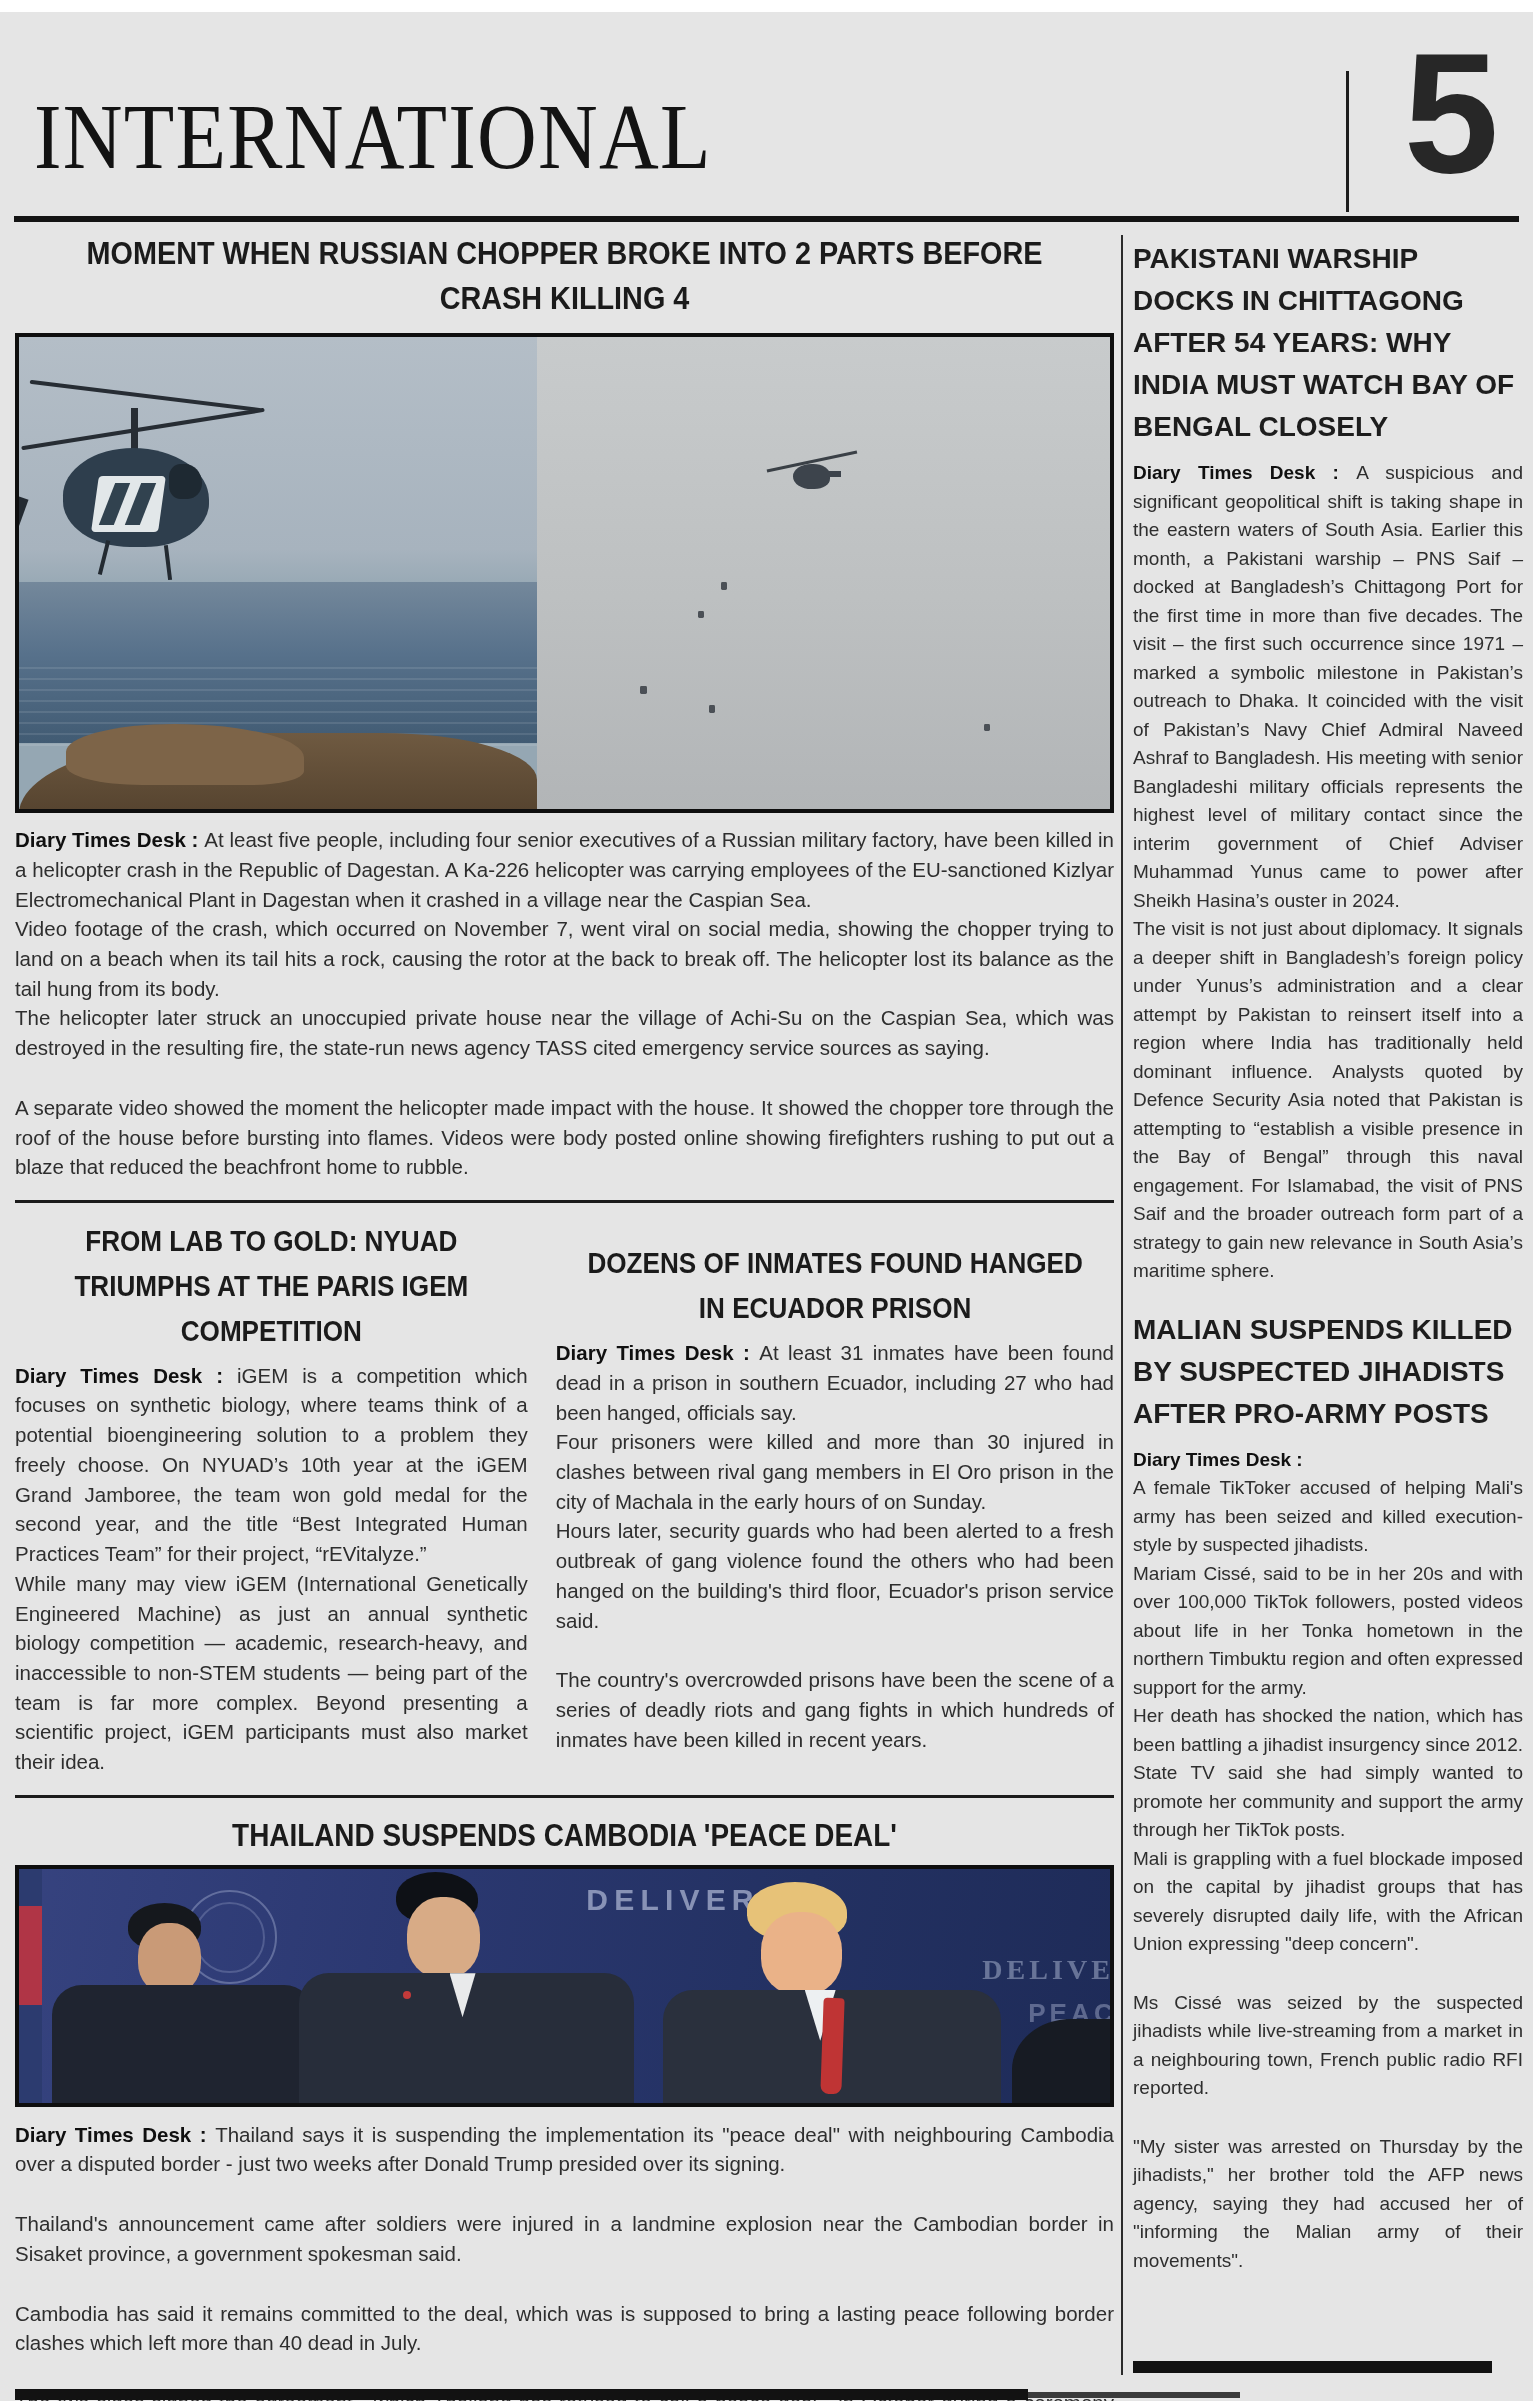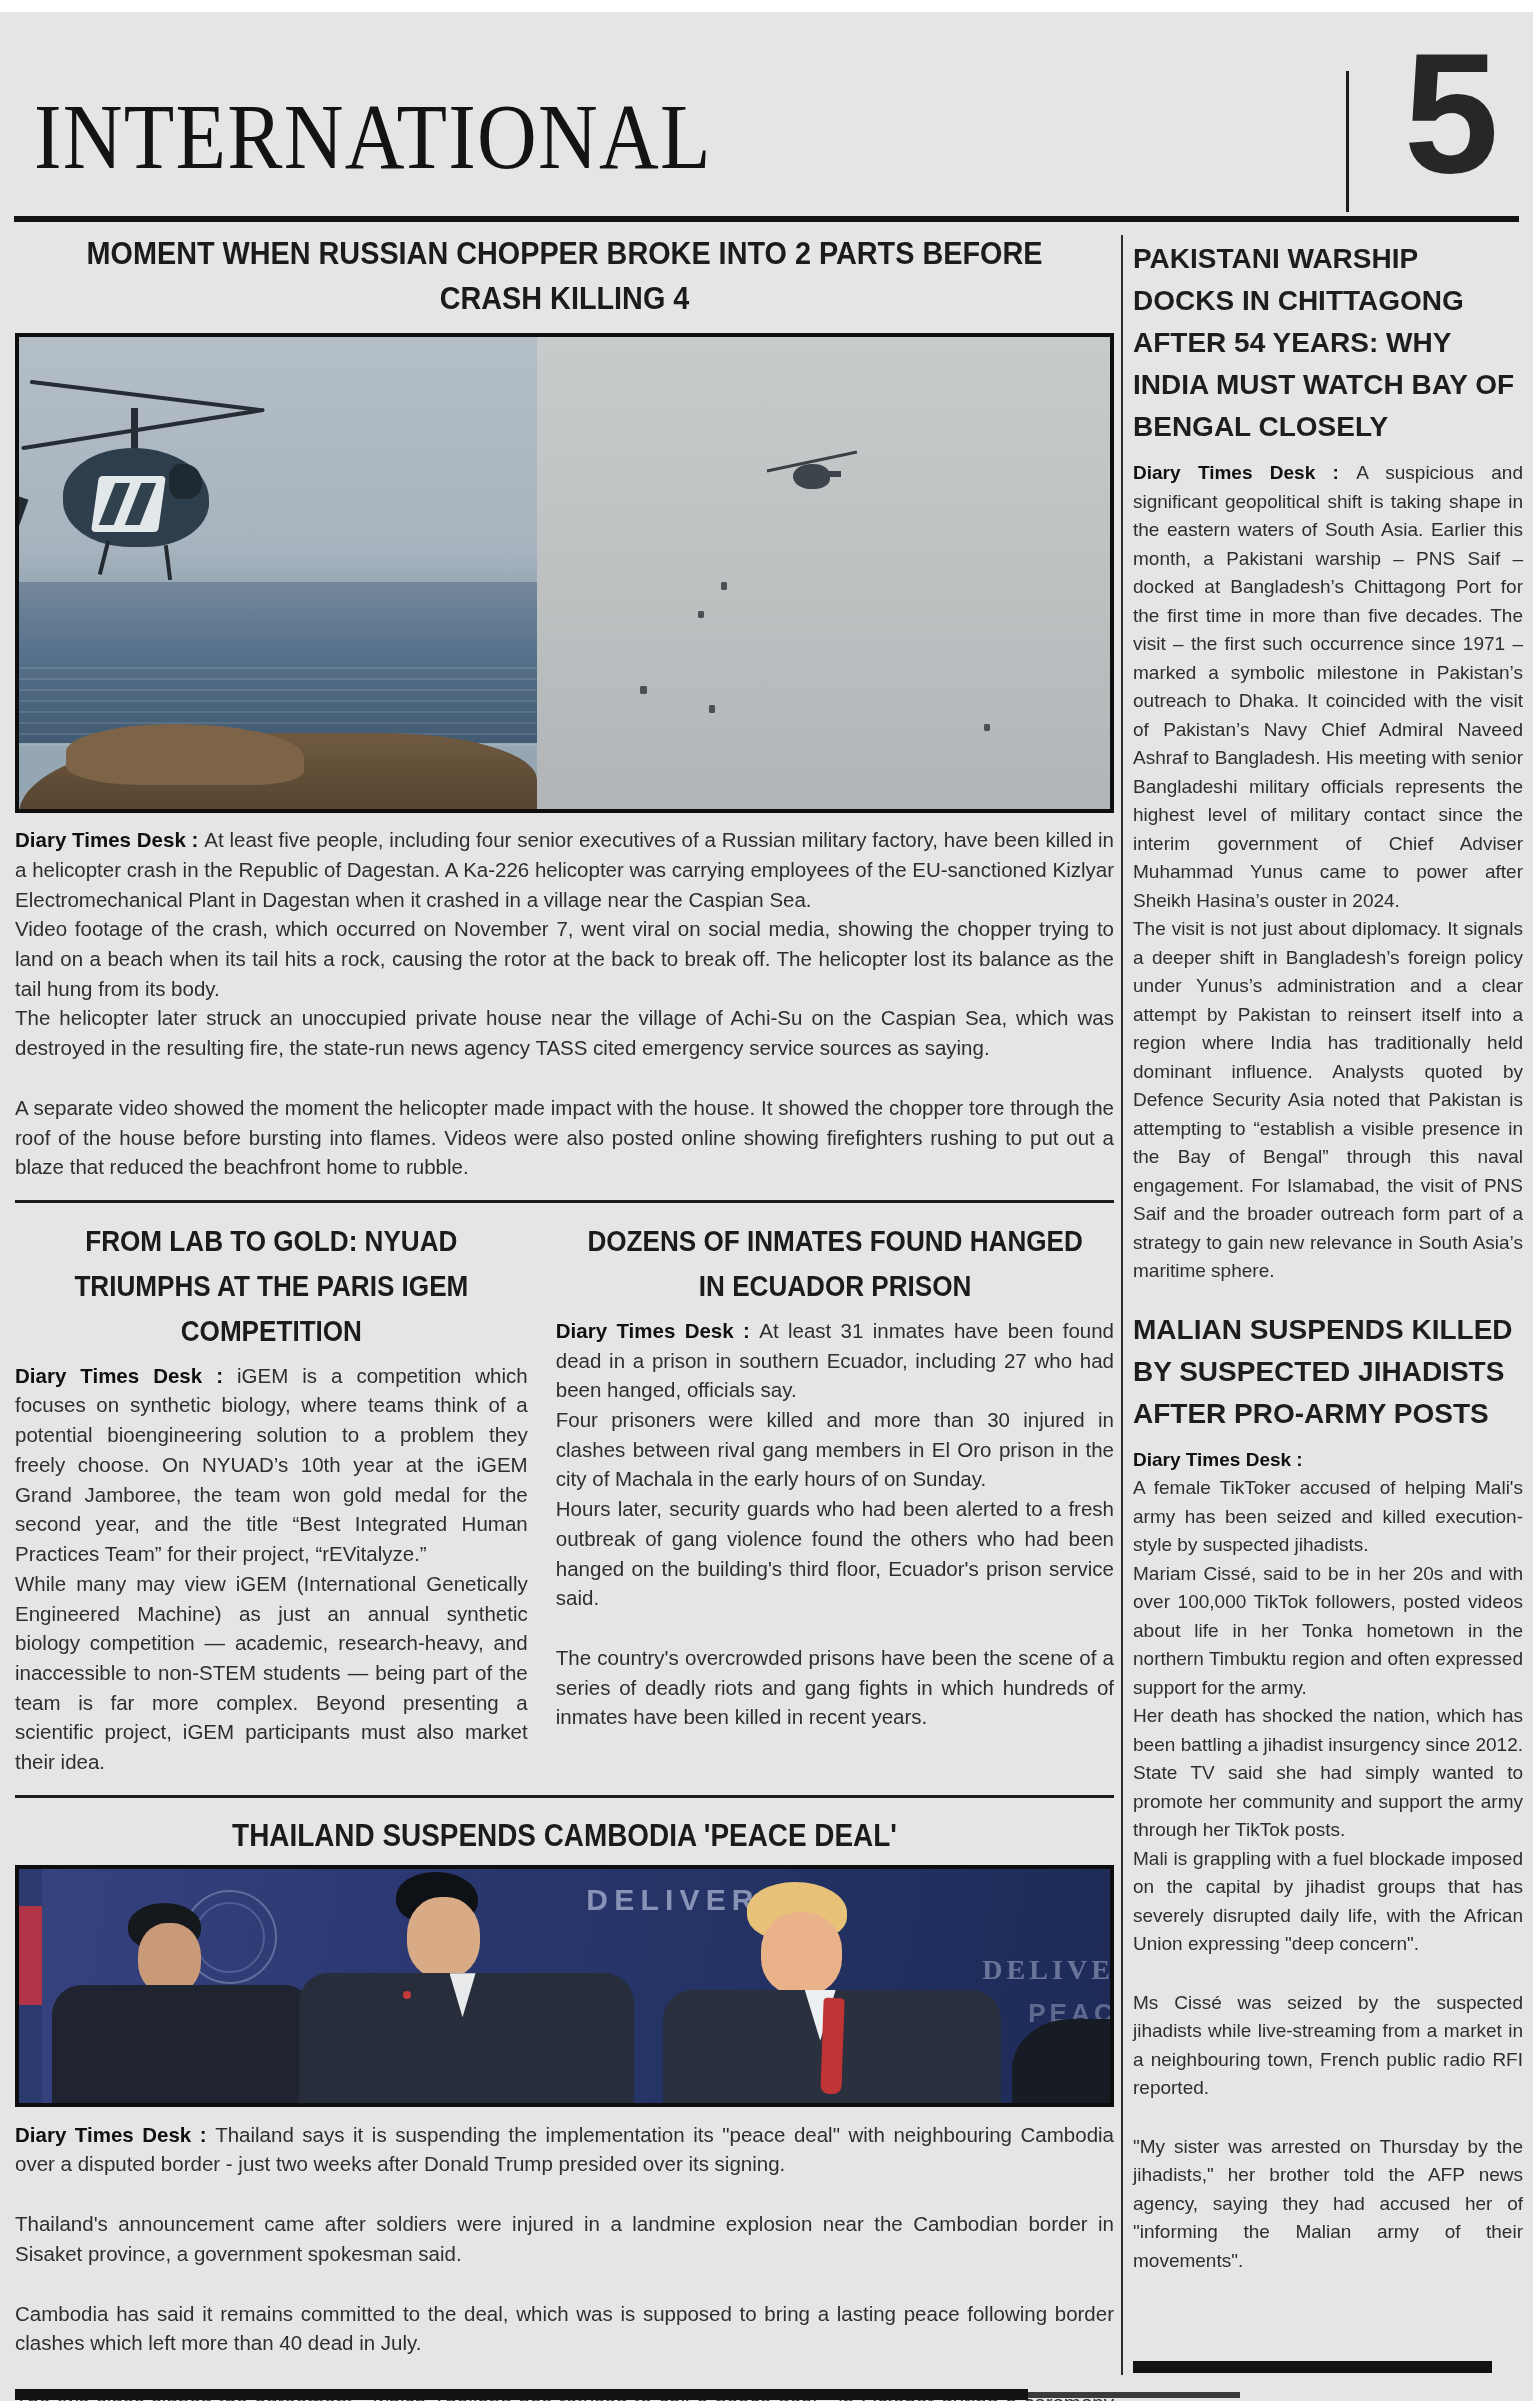--- a/index.html
+++ b/index.html
@@ -35,21 +35,21 @@
   
   .body-text{font-size:20.5px;line-height:1.45;text-align:justify;color:#2e2e2e;}
   .body-text p{margin:0;}
   .body-text p.gap{margin-top:30px;}
   .col-right .body-text{font-size:19px;line-height:1.5;}
   .lead{font-weight:700;color:#101010;}
   .lead-line{font-weight:700;color:#101010;margin:0;}
   .mid-rule{height:2.7px;background:#1b1b1b;margin:18px 0 16.4px;}
 
   
-  .subcols{display:flex;align-items:flex-start;}
+  .subcols{display:flex;align-items:center;}
   .subcol-left{width:525px;padding-right:12.3px;box-sizing:border-box;}
   .subcol-div{width:2.1px;background:#2c2c2c;}
   .subcol-right{flex:1;padding-left:13.7px;box-sizing:border-box;}
 
   
   .photo-frame{position:relative;border:4.1px solid #0e0e0e;overflow:hidden;margin:4.1px 0 12.3px;}
   .photo1{height:472px;background:#b9c1c8;}
   .ph1-left{position:absolute;left:0;top:0;width:47.5%;height:100%;
     background:linear-gradient(#b4bec7 0%,#a7b3be 45%,#95a7b3 54%);}
   .ph1-sea{position:absolute;left:0;top:52%;width:100%;height:34%;
@@ -169,21 +169,21 @@
           <i style="left:30%;top:78%;"></i>
           <i style="left:78%;top:82%;"></i>
         </div>
       </div>
     </div>
 
     <div class="body-text">
       <p><span class="lead">Diary Times Desk : </span><span>At least five people, including four senior executives of a Russian military factory, have been killed in a helicopter crash in the Republic of Dagestan. A Ka-226 helicopter was carrying employees of the EU-sanctioned Kizlyar Electromechanical Plant in Dagestan when it crashed in a village near the Caspian Sea.</span></p>
       <p>Video footage of the crash, which occurred on November 7, went viral on social media, showing the chopper trying to land on a beach when its tail hits a rock, causing the rotor at the back to break off. The helicopter lost its balance as the tail hung from its body.</p>
       <p>The helicopter later struck an unoccupied private house near the village of Achi-Su on the Caspian Sea, which was destroyed in the resulting fire, the state-run news agency TASS cited emergency service sources as saying.</p>
-      <p class="gap">A separate video showed the moment the helicopter made impact with the house. It showed the chopper tore through the roof of the house before bursting into flames. Videos were also posted online showing firefighters rushing to put out a blaze that reduced the beachfront home to rubble.</p>
+      <p class="gap">A separate video showed the moment the helicopter made impact with the house. It showed the chopper tore through the roof of the house before bursting into flames. Videos were body posted online showing firefighters rushing to put out a blaze that reduced the beachfront home to rubble.</p>
     </div>
 
     <div class="mid-rule"></div>
 
     <div class="subcols">
       <div class="subcol-left">
         <h2 class="h-cond h-sub">FROM LAB TO GOLD: NYUAD TRIUMPHS AT THE PARIS IGEM COMPETITION</h2>
         <div class="body-text">
           <p><span class="lead">Diary Times Desk : </span><span>iGEM is a competition which focuses on synthetic biology, where teams think of a potential bioengineering solution to a problem they freely choose. On NYUAD’s 10th year at the iGEM Grand Jamboree, the team won gold medal for the second year, and the title “Best Integrated Human Practices Team” for their project, “rEVitalyze.”</span></p>
           <p>While many may view iGEM (International Genetically Engineered Machine) as just an annual synthetic biology competition — academic, research-heavy, and inaccessible to non-STEM students — being part of the team is far more complex. Beyond presenting a scientific project, iGEM participants must also market their idea.</p>

